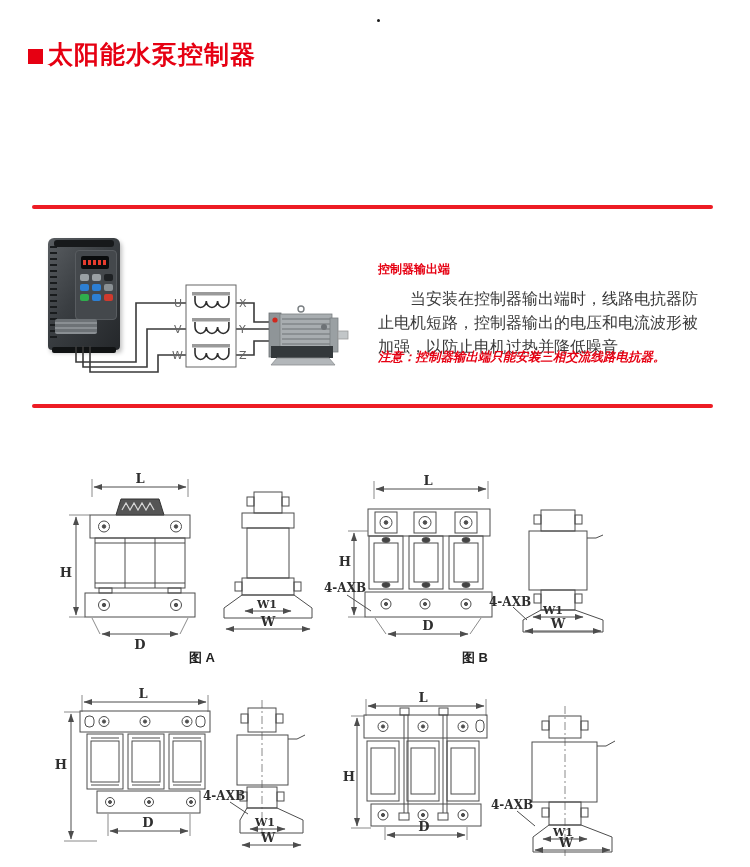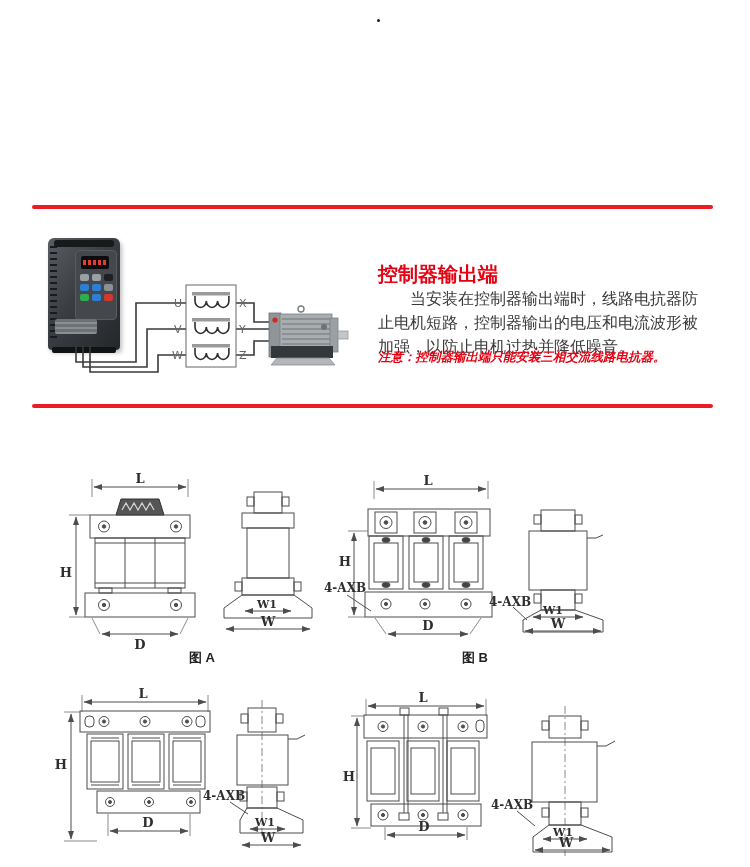--- a/index.html
+++ b/index.html
@@ -33,21 +33,21 @@
   #inverter .lcd-digits{position:absolute;left:2px;top:4px;width:24px;height:5px;
             background:repeating-linear-gradient(90deg,#e63c2e 0 3px,transparent 3px 5px);}
   #inverter .keys{position:absolute;left:4px;top:23px;width:32px;display:grid;
             grid-template-columns:repeat(3,9px);grid-gap:3px;}
   #inverter .key{width:9px;height:7px;border-radius:2px;}
   #inverter .plate{position:absolute;left:7px;bottom:16px;width:42px;height:15px;background:#6d7276;
             border-radius:2px;background-image:repeating-linear-gradient(0deg,#8a8f93 0 2px,transparent 2px 5px);}
   #inverter .foot{position:absolute;left:4px;bottom:-3px;width:64px;height:6px;background:#101213;border-radius:2px;}
 
   
-  .out-heading{position:absolute;left:378px;top:261px;color:#e60012;font-size:20px;font-weight:bold;}
+  .out-heading{position:absolute;left:378px;top:261px;color:#e60012;font-size:12px;font-weight:bold;}
   .out-body{position:absolute;left:378px;top:287px;width:332px;color:#3a3a3a;font-size:16px;
             line-height:24px;text-indent:2em;}
   .out-note{position:absolute;left:378px;top:349px;width:332px;color:#e60012;font-size:12.5px;
             font-weight:bold;font-style:italic;}
 
   
   svg{position:absolute;}
   .dim{stroke:#4d4d4d;stroke-width:1;marker-start:url(#ar);marker-end:url(#ar);}
   .ext{stroke:#6d6d6d;stroke-width:0.8;}
   .dimtxt{fill:#2e2e2e;font-family:"DejaVu Serif",serif;font-weight:bold;font-size:13px;text-anchor:middle;}
@@ -56,20 +56,24 @@
   .cap{fill:#222;font-family:"Liberation Sans",sans-serif;font-weight:bold;font-size:13px;text-anchor:middle;}
   .term{fill:#666;font-family:"DejaVu Sans",sans-serif;font-size:11px;}
 </style>
 </head>
 <body>
 
 <div id="page">
 
   <div class="artifact-dot"></div>
 
+  <div class="title-row">
+    <div class="title-bullet"></div>
+    <div class="title-text">太阳能水泵控制器</div>
+  </div>
 
 
   <div class="divider" id="divider1"></div>
 
   <div id="inverter">
     <div class="vents"></div>
     <div class="topcap"></div>
     <div class="panel">
       <div class="lcd">
         <div class="lcd-digits"></div>

